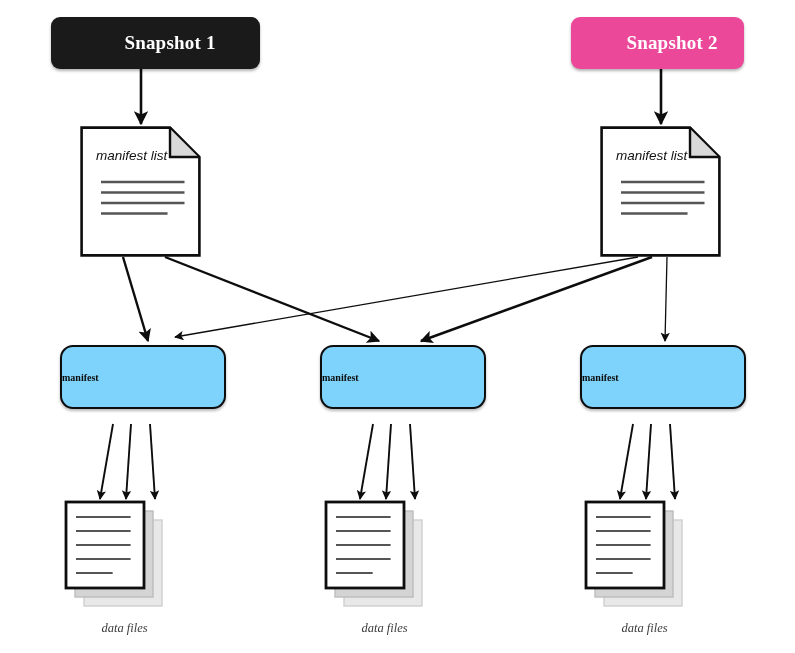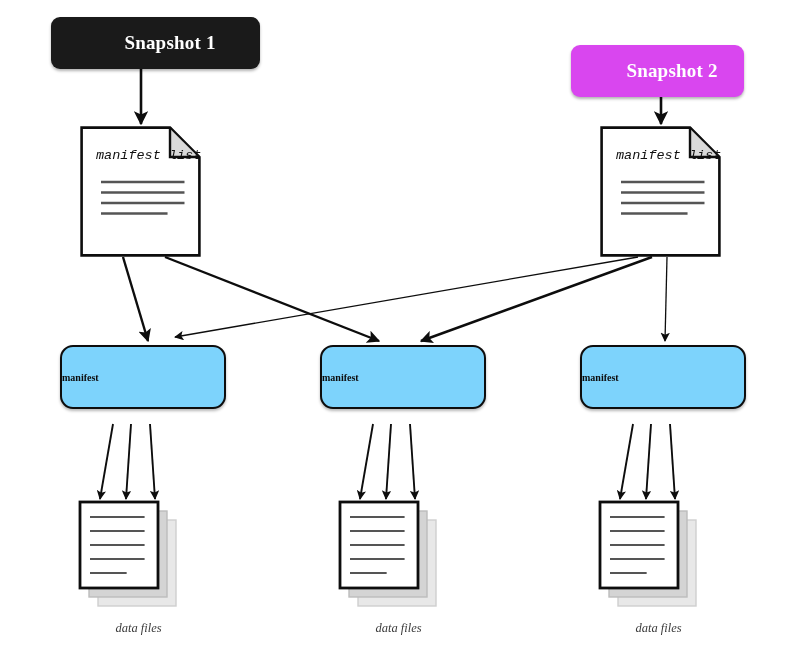--- a/index.html
+++ b/index.html
@@ -46,21 +46,21 @@
   }
 
   
   .doc-node {
     position: absolute;
     z-index: 5;
   }
   .doc-node svg { display: block; }
   .doc-label {
     position: absolute;
-    font-family: Liberation Mono, monospace;
+    font-family: Liberation Sans, sans-serif;
     font-style: italic;
     font-size: 13.5px;
     color: #111111;
     white-space: nowrap;
     left: 16px;
     top: 22px;
   }
 
   
   .manifest-node {
@@ -75,21 +75,20 @@
     font-weight: bold;
     font-size: 10px;
     color: #0d0d0d;
     z-index: 5;
   }
 
   
   .datafiles-node {
     position: absolute;
     z-index: 5;
-    margin-left: 14px;
   }
   .datafiles-node svg { display: block; }
   .datafiles-label {
     position: absolute;
     left: 0;
     right: 0;
     bottom: 0px;
     text-align: center;
     font-family: "Liberation Serif", serif;
     font-style: italic;
@@ -136,21 +135,21 @@
         <line x1="633" y1="424" x2="620" y2="499" stroke="#0d0d0d" stroke-width="1.9" marker-end="url(#ah-med)"></line>
         <line x1="651" y1="424" x2="646" y2="499" stroke="#0d0d0d" stroke-width="1.9" marker-end="url(#ah-med)"></line>
         <line x1="670" y1="424" x2="675" y2="499" stroke="#0d0d0d" stroke-width="1.9" marker-end="url(#ah-med)"></line>
       </g>
   </svg>
 
   <div id="nodes-snapshots">
       <div class="snapshot-node" style="left: 51px; top: 17px; width: 180px; height: 52px; background: rgb(26, 26, 26);">
         <span>Snapshot 1</span>
       </div>
-      <div class="snapshot-node" style="left: 571px; top: 17px; width: 144px; height: 52px; background: #d946ef; margin-top: 28px;">
+      <div class="snapshot-node" style="left: 571px; top: 17px; width: 144px; height: 52px; background: #ec4899;">
         <span>Snapshot 2</span>
       </div>
     </div>
   <div id="nodes-lists">
       <div class="doc-node" style="left: 80px; top: 126px; width: 121px; height: 131px;">
         <svg width="121" height="131" viewBox="0 0 121 131">
           <path d="M 1.6 1.6 L 90 1.6 L 119.4 31 L 119.4 129.4 L 1.6 129.4 Z" fill="#ffffff" stroke="#0d0d0d" stroke-width="2.6" stroke-linejoin="miter"></path>
           <path d="M 90 1.6 L 90 31 L 119.4 31 Z" fill="#d9d9d9" stroke="none"></path>
           <path d="M 90 1.6 L 119.4 31" fill="none" stroke="#0d0d0d" stroke-width="1.5"></path>
           <path d="M 90 1.6 L 90 31 L 119.4 31" fill="none" stroke="#0d0d0d" stroke-width="2.4"></path>

